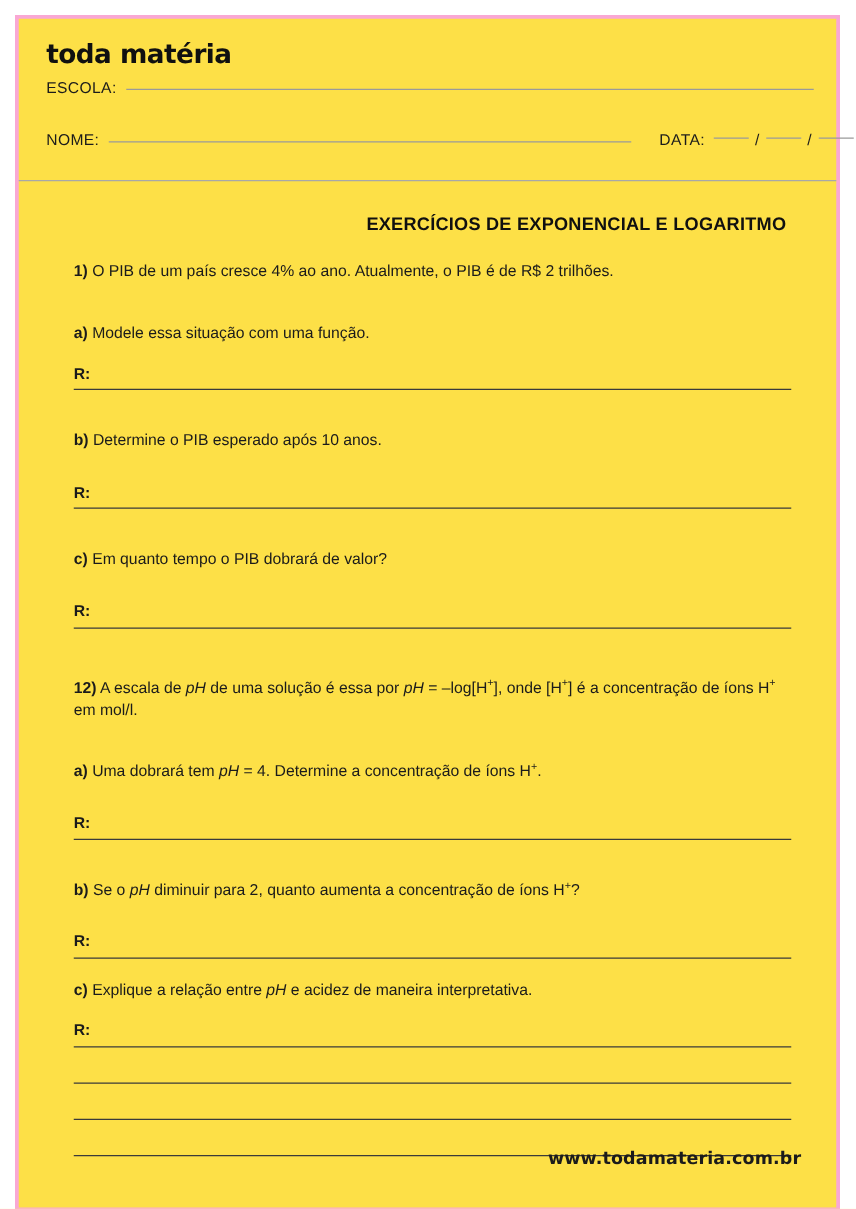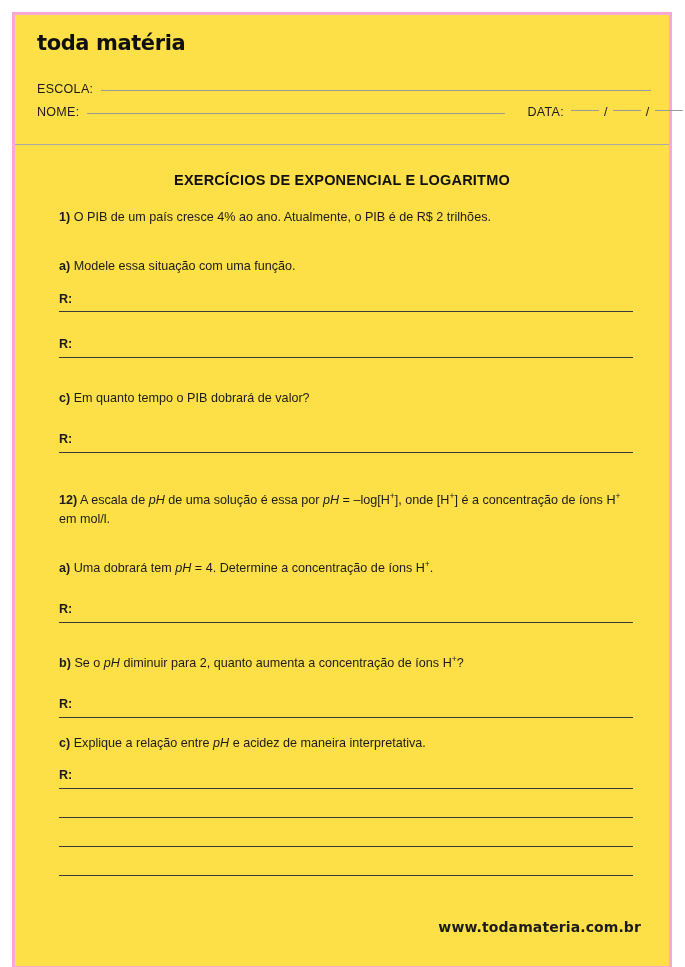--- a/index.html
+++ b/index.html
@@ -47,21 +47,21 @@
 
   .field-row {
     position: absolute;
     left: 22px;
     display: flex;
     align-items: baseline;
     font-size: 12.5px;
     letter-spacing: 0.3px;
     color: #1b1b1b;
   }
-  .field-row.escola { top: 67px; width: 614px; }
+  .field-row.escola { top: 48px; width: 614px; }
   .field-row.nome   { top: 90px; width: 614px; }
 
   .field-label {
     flex: 0 0 auto;
     white-space: nowrap;
     font-size: 12.5px;
   }
   .field-rule {
     flex: 1 1 auto;
     border-bottom: 1.4px solid #9a9a9a;
@@ -92,21 +92,21 @@
   .data-slash { margin: 0 5px; color: #1b1b1b; }
 
   
   .body {
     position: relative;
     padding: 0;
     height: 806px;
   }
 
   .title {
-    text-align: center;
+    text-align: right;
     font-size: 14.5px;
     font-weight: 700;
     letter-spacing: 0.2px;
     margin: 0;
     padding: 27px 40px 0 40px;
     color: #101010;
   }
 
   .content {
     padding: 0 28px 0 44px;
@@ -210,20 +210,24 @@
 
       <p class="qtext q-sub">
         <span class="lead">a)</span>
         <span>Modele essa situação com uma função.</span>
       </p>
       <div class="answer">
         <div class="r-label">R:</div>
         <div class="r-rule"></div>
       </div>
 
+      <p class="qtext q-sub">
+        <span class="lead">b)</span>
+        <span>Determine o PIB esperado após 10 anos.</span>
+      </p>
       <div class="answer gap-big">
         <div class="r-label">R:</div>
         <div class="r-rule"></div>
       </div>
 
       <p class="qtext q-sub">
         <span class="lead">c)</span>
         <span>Em quanto tempo o PIB dobrará de valor?</span>
       </p>
       <div class="answer gap-big">

